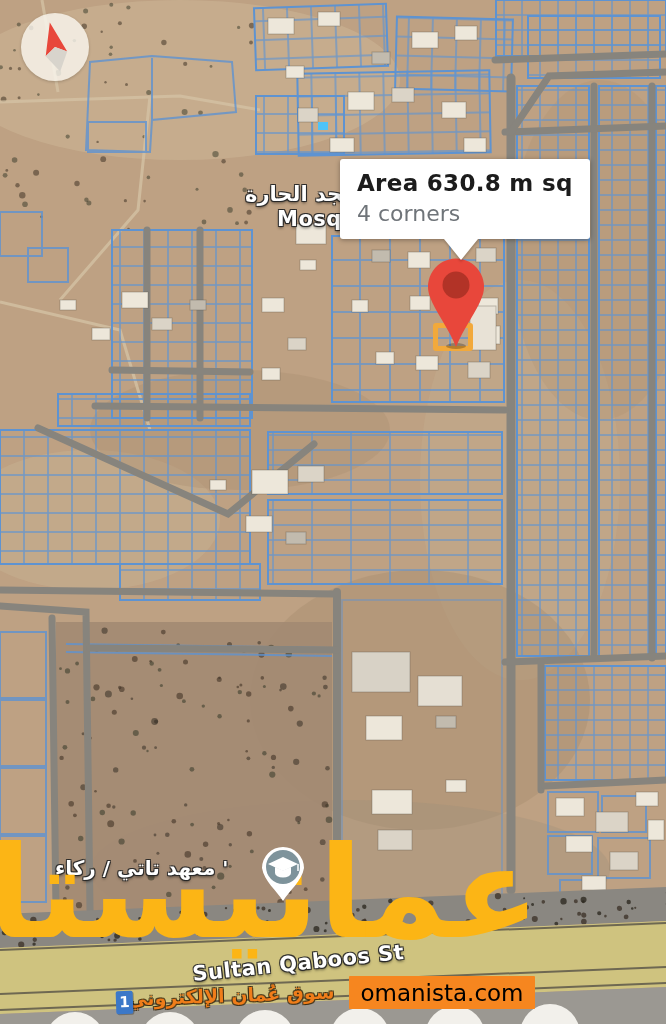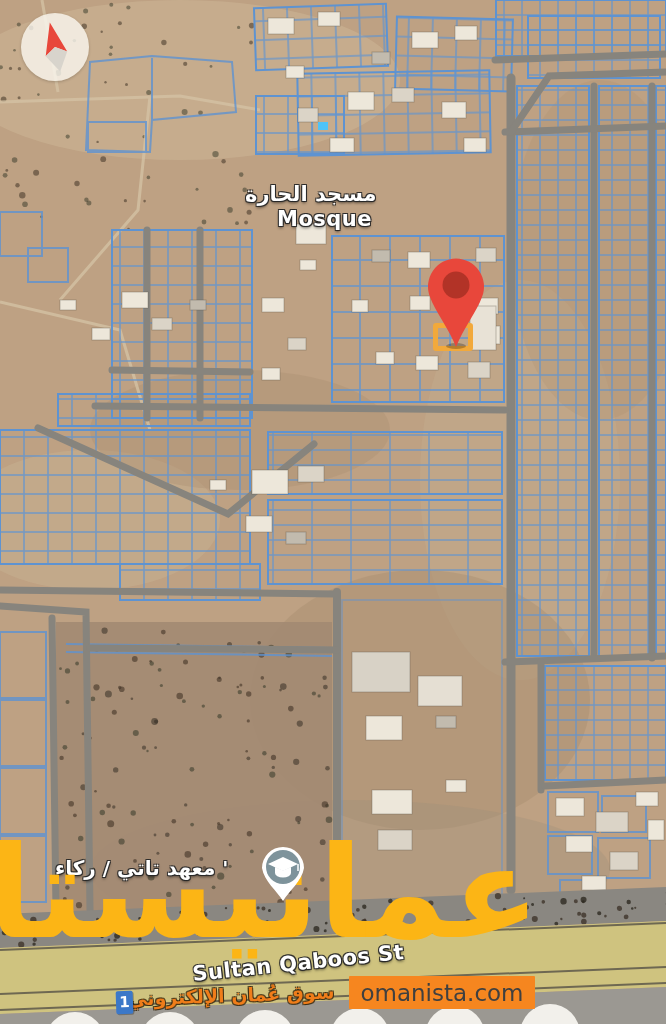--- a/index.html
+++ b/index.html
@@ -66,21 +66,21 @@
     z-index:19;
   }
   .route-badge{
     left:116px;top:991px;width:17px;height:23px;background:var(--badge-blue);
     color:#fff;font-size:15px;font-weight:bold;text-align:center;line-height:23px;
     border-radius:2px;transform:rotate(-2deg);z-index:20;
     box-shadow:1px 1px 0 rgba(0,0,0,.25);
   }
   .site-banner{
     left:349px;top:976px;width:186px;height:33px;background:var(--banner-orange);
-    color:#404040;font-size:23px;display:flex;align-items:center;justify-content:center;
+    color:#000000;font-size:23px;display:flex;align-items:center;justify-content:center;
     z-index:21;border-radius:1px;
   }
 </style>
 </head>
 <body>
 
 <div class="map-root">
 
   <svg id="base-map" width="666" height="1024" viewBox="0 0 666 1024">
     <defs>
@@ -535,20 +535,25 @@
       <g transform="rotate(-12 33 33)">
         <polygon points="33,8 44,40 33,33 22,40" style="fill:var(--pin-red)"></polygon>
         <polygon points="33,33 44,40 33,58 22,40" fill="#D8D4CC"></polygon>
       </g>
     </svg>
   </div>
 
   <div class="overlay maplabel mosque-ar">مسجد الحارة</div>
   <div class="overlay maplabel mosque-en">Mosque</div>
 
+  <div class="overlay callout">
+    <div class="callout-title">Area 630.8 m sq</div>
+    <div class="callout-sub">4 corners</div>
+    <div class="callout-pointer"></div>
+  </div>
 
   <div class="overlay sel-parcel"></div>
 
   <svg class="overlay pin" width="62" height="95" viewBox="0 0 62 95">
     <ellipse cx="31" cy="91" rx="10" ry="3" fill="rgba(0,0,0,.25)"></ellipse>
     <path d="M31,92 C24,74 10,56 5,42 A28,28 0 1 1 57,42 C52,56 38,74 31,92 Z" style="fill:var(--pin-red)"></path>
     <circle cx="31" cy="30" r="13.5" style="fill:var(--pin-red-dark)"></circle>
   </svg>
 
   <div class="overlay maplabel institute-ar">' معهد تاتي / ركاء</div>

